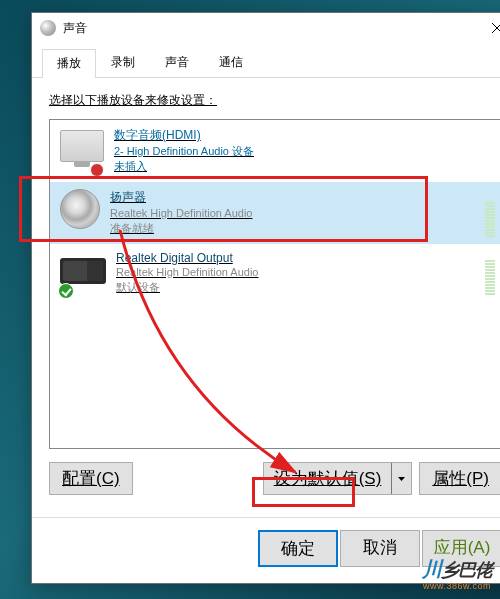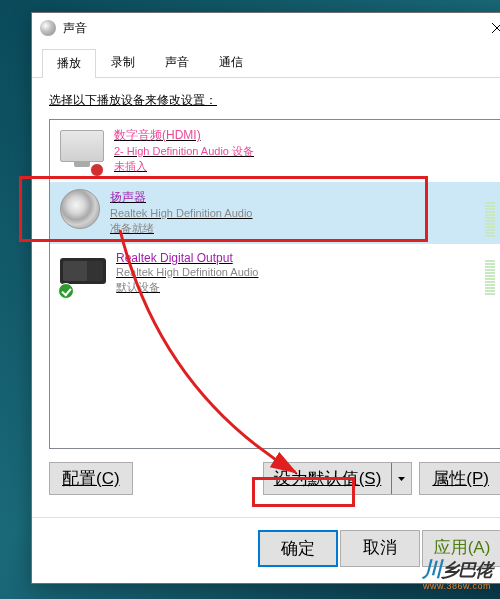--- a/index.html
+++ b/index.html
@@ -21,23 +21,23 @@
   .dev-icon { width: 48px; height: 40px; flex-shrink: 0; position: relative; }
   .dev-icon.monitor { background: linear-gradient(#e8e8e8, #d0d0d0); border: 1px solid #aaa; border-radius: 2px; width: 44px; height: 32px; margin-top: 3px; }
   .dev-icon.monitor::after { content: ""; position: absolute; bottom: -6px; left: 50%; transform: translateX(-50%); width: 16px; height: 5px; background: #aaa; border-radius: 0 0 2px 2px; }
   .dev-icon.speaker { width: 40px; height: 40px; border-radius: 50%; background: radial-gradient(circle at 40% 40%, #f5f5f5 0%, #d8d8d8 25%, #aaa 45%, #d0d0d0 60%, #888 100%); border: 1px solid #999; }
   .dev-icon.device3 { width: 46px; height: 26px; background: #2a2a2a; border-radius: 3px; margin-top: 7px; position: relative; }
   .dev-icon.device3::before { content:""; position:absolute; left:3px; top:3px; width:40px; height:20px; background: linear-gradient(90deg,#444 0,#444 60%,#333 60%,#333 100%); border-radius:2px;}
   .check-badge { position: absolute; bottom: -4px; left: -2px; width: 16px; height: 16px; border-radius: 50%; background: #2e9b2e; border: 1px solid #fff; }
   .check-badge::after { content: ""; position: absolute; left: 3px; top: 4px; width: 7px; height: 4px; border-left: 2px solid #fff; border-bottom: 2px solid #fff; transform: rotate(-50deg); }
   .plug-badge { position: absolute; bottom: -2px; left: 30px; width: 14px; height: 14px; border-radius: 50%; background: #d03030; border: 1px solid #fff; }
   .dev-text { margin-left: 10px; flex: 1; }
-  .dev-title { font-size: 12px; color: #a21caf; }
+  .dev-title { font-size: 12px; color: #0c4a6e; }
   .dev-sub { font-size: 11px; color: #888; line-height: 1.4; }
-  .disabled .dev-title, .disabled .dev-sub { color: #ec4899; }
+  .disabled .dev-title, .disabled .dev-sub { color: #0369a1; }
   .level-bars { width: 10px; display: flex; flex-direction: column-reverse; gap: 1px; margin-left: 4px; }
   .level-bars .bar { height: 2px; background: #c8e8c0; }
   .buttons-row { display: flex; justify-content: flex-end; gap: 7px; margin-top: 13px; position: relative; }
   .btn { font-size: 17px; padding: 4px 12px; background: #e1e1e1; border: 1px solid #adadad; min-width: 75px; text-align: center; cursor: default; }
   .btn.configure { margin-right: auto; }
   .btn.split { display: flex; padding: 0; align-items: stretch; min-width: 0; }
   .btn.split .main { padding: 4px 10px; }
   .btn.split .arrow { border-left: 1px solid #777; padding: 4px 6px; display: flex; align-items: center; }
   .btn.split .arrow svg { width: 7px; height: 4px; }
   .dialog-buttons { display: flex; justify-content: flex-end; gap: 2px; padding: 12px 17px 14px 17px; border-top: 1px solid #dfdfdf; margin-top: 12px; }

